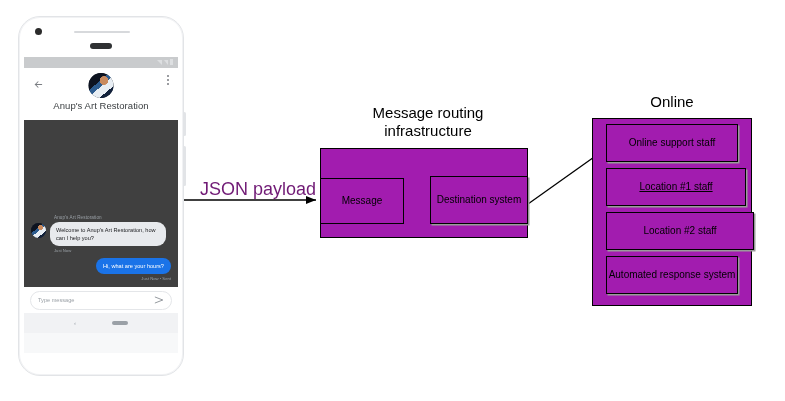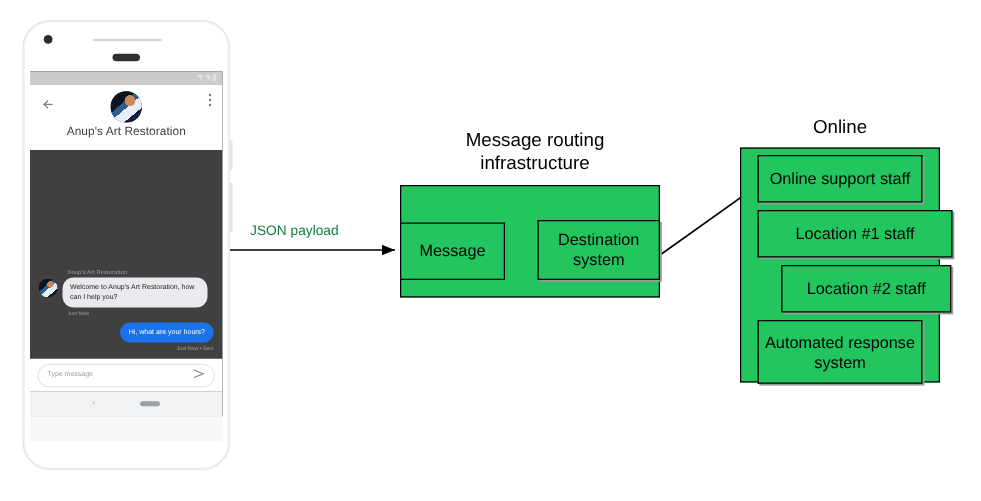--- a/index.html
+++ b/index.html
@@ -287,66 +287,65 @@
     top: 317px;
     width: 154px;
     height: 20px;
     background: #f7f8f9;
   }
 
   
   .node {
     position: absolute;
     box-sizing: border-box;
-    background: #22c55e;
+    background: #a21caf;
     border: 1.3px solid #000000;
     display: flex;
     align-items: center;
     justify-content: center;
-    text-align: center;
-    font-size: 13px;
+    font-size: 10px;
     line-height: 1.2;
     color: #000000;
   }
   .node.shadow { box-shadow: 1.5px 1.5px 0 0 #9a9a9a; }
 
   .caption {
     position: absolute;
     text-align: center;
     font-size: 15px;
     line-height: 1.22;
     color: #000000;
   }
   .edge-label {
     position: absolute;
-    font-size: 11px;
-    color: #15803d;
+    font-size: 18px;
+    color: #701a75;
     white-space: nowrap;
   }
   svg.wires {
     position: absolute;
     left: 0; top: 0;
     width: 785px;
     height: 401px;
     overflow: visible;
     pointer-events: none;
   }
 
   #infra-container { left: 320px; top: 148px; width: 208px; height: 90px; }
   #node-webhook    { left: 320px; top: 178px; width: 84px; height: 46px; }
   #node-destination{ left: 430px; top: 176px; width: 98px; height: 48px; }
   #infra-caption   { left: 338px; top: 104px; width: 180px; text-align: center; }
   #json-label      { left: 200px; top: 179px; }
 
   #brand-container { left: 592px; top: 118px; width: 160px; height: 188px; }
   #brand-caption   { left: 612px; top: 93px; width: 120px; }
   #brand-item-0    { left: 606px; top: 124px; width: 132px; height: 38px; }
-  #brand-item-1    { left: 606px; top: 168px; width: 156px; height: 38px; }
-  #brand-item-2    { left: 606px; top: 212px; width: 136px; height: 38px; margin-left: 19px; }
-  #brand-item-3    { left: 606px; top: 256px; width: 132px; height: 51px; }
+  #brand-item-1    { left: 606px; top: 168px; width: 140px; height: 38px; text-decoration: underline; }
+  #brand-item-2    { left: 606px; top: 212px; width: 148px; height: 38px; }
+  #brand-item-3    { left: 606px; top: 256px; width: 132px; height: 38px; }
 </style>
 </head>
 <body>
 
 <div id="phone-mockup">
   <div class="phone-body"></div>
   <div class="phone-camera"></div>
   <div class="phone-topline"></div>
   <div class="phone-earpiece"></div>
   <div class="phone-sidebtn b1"></div>

